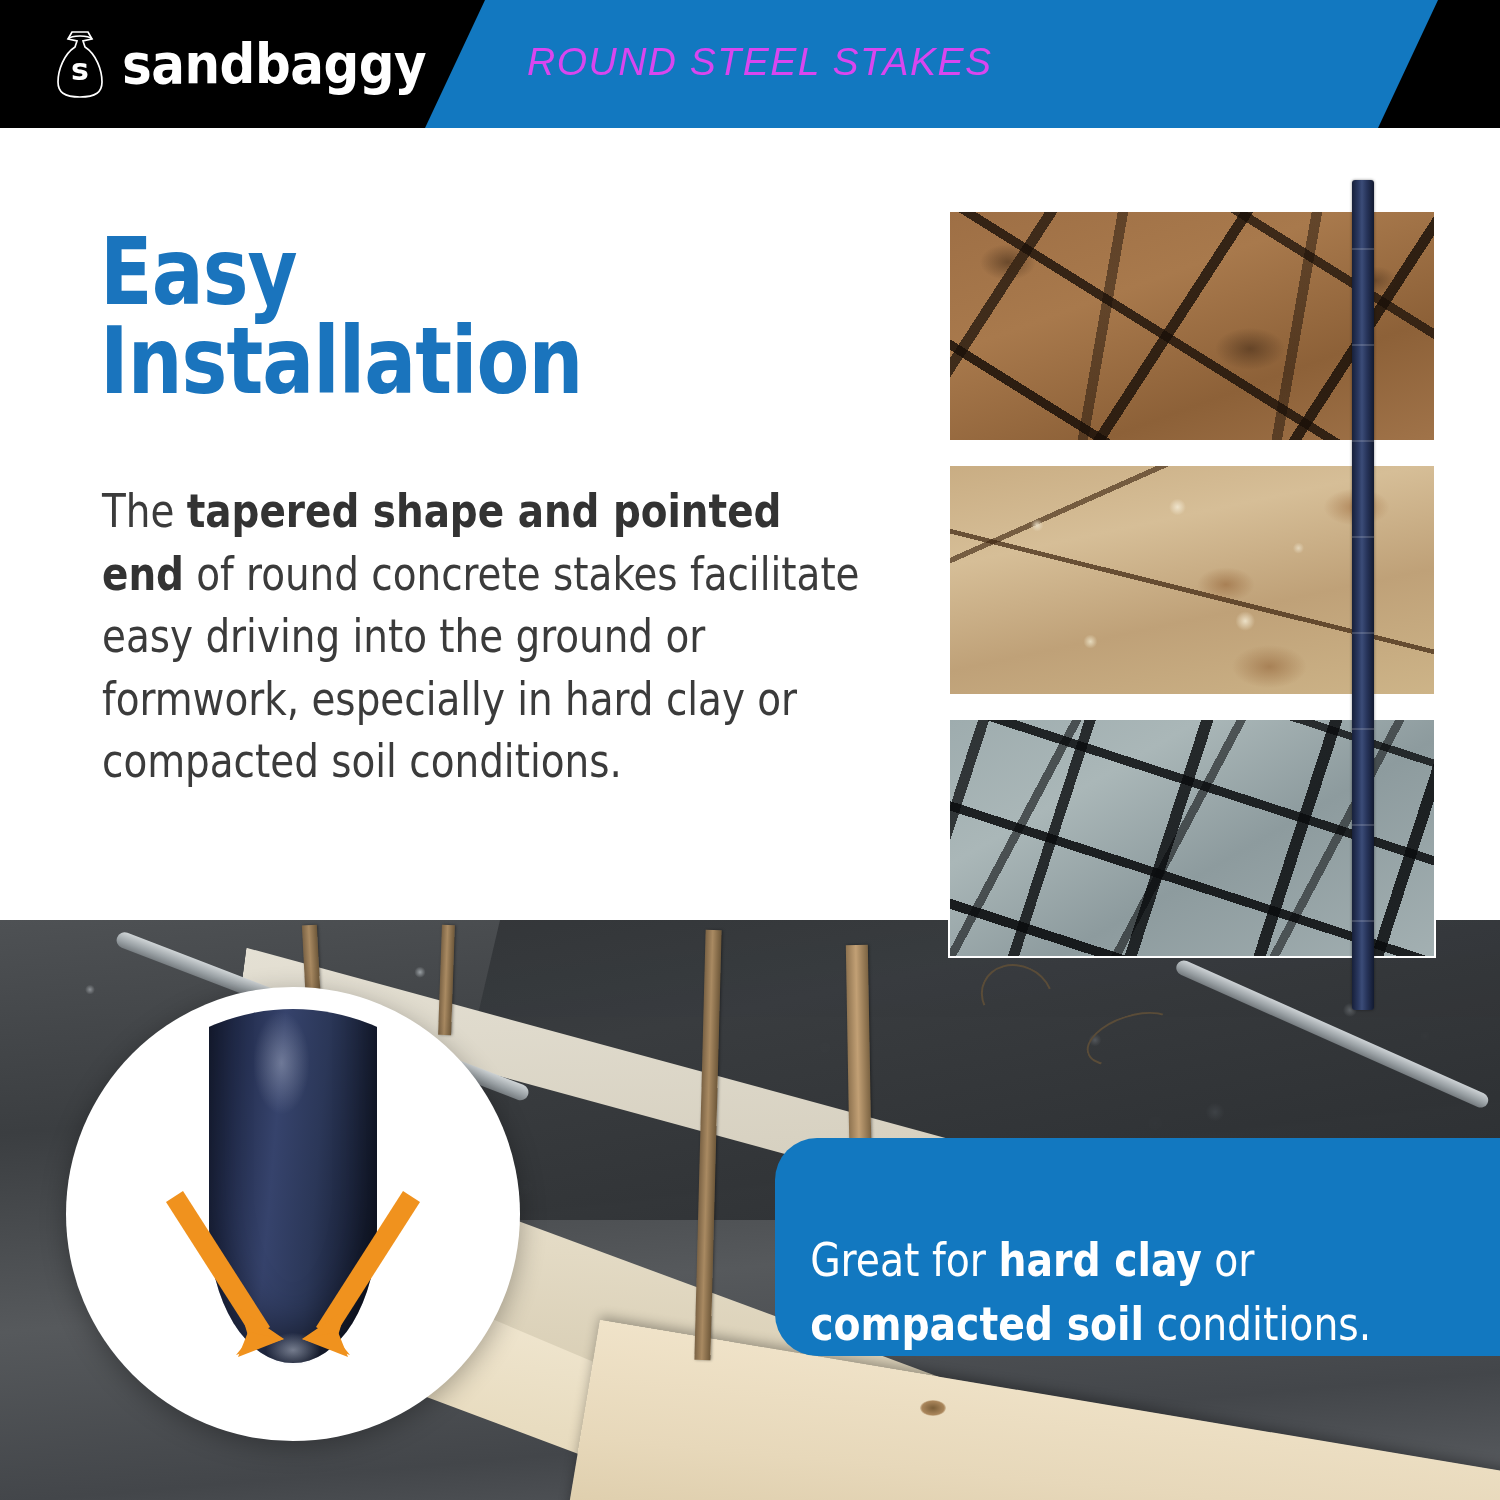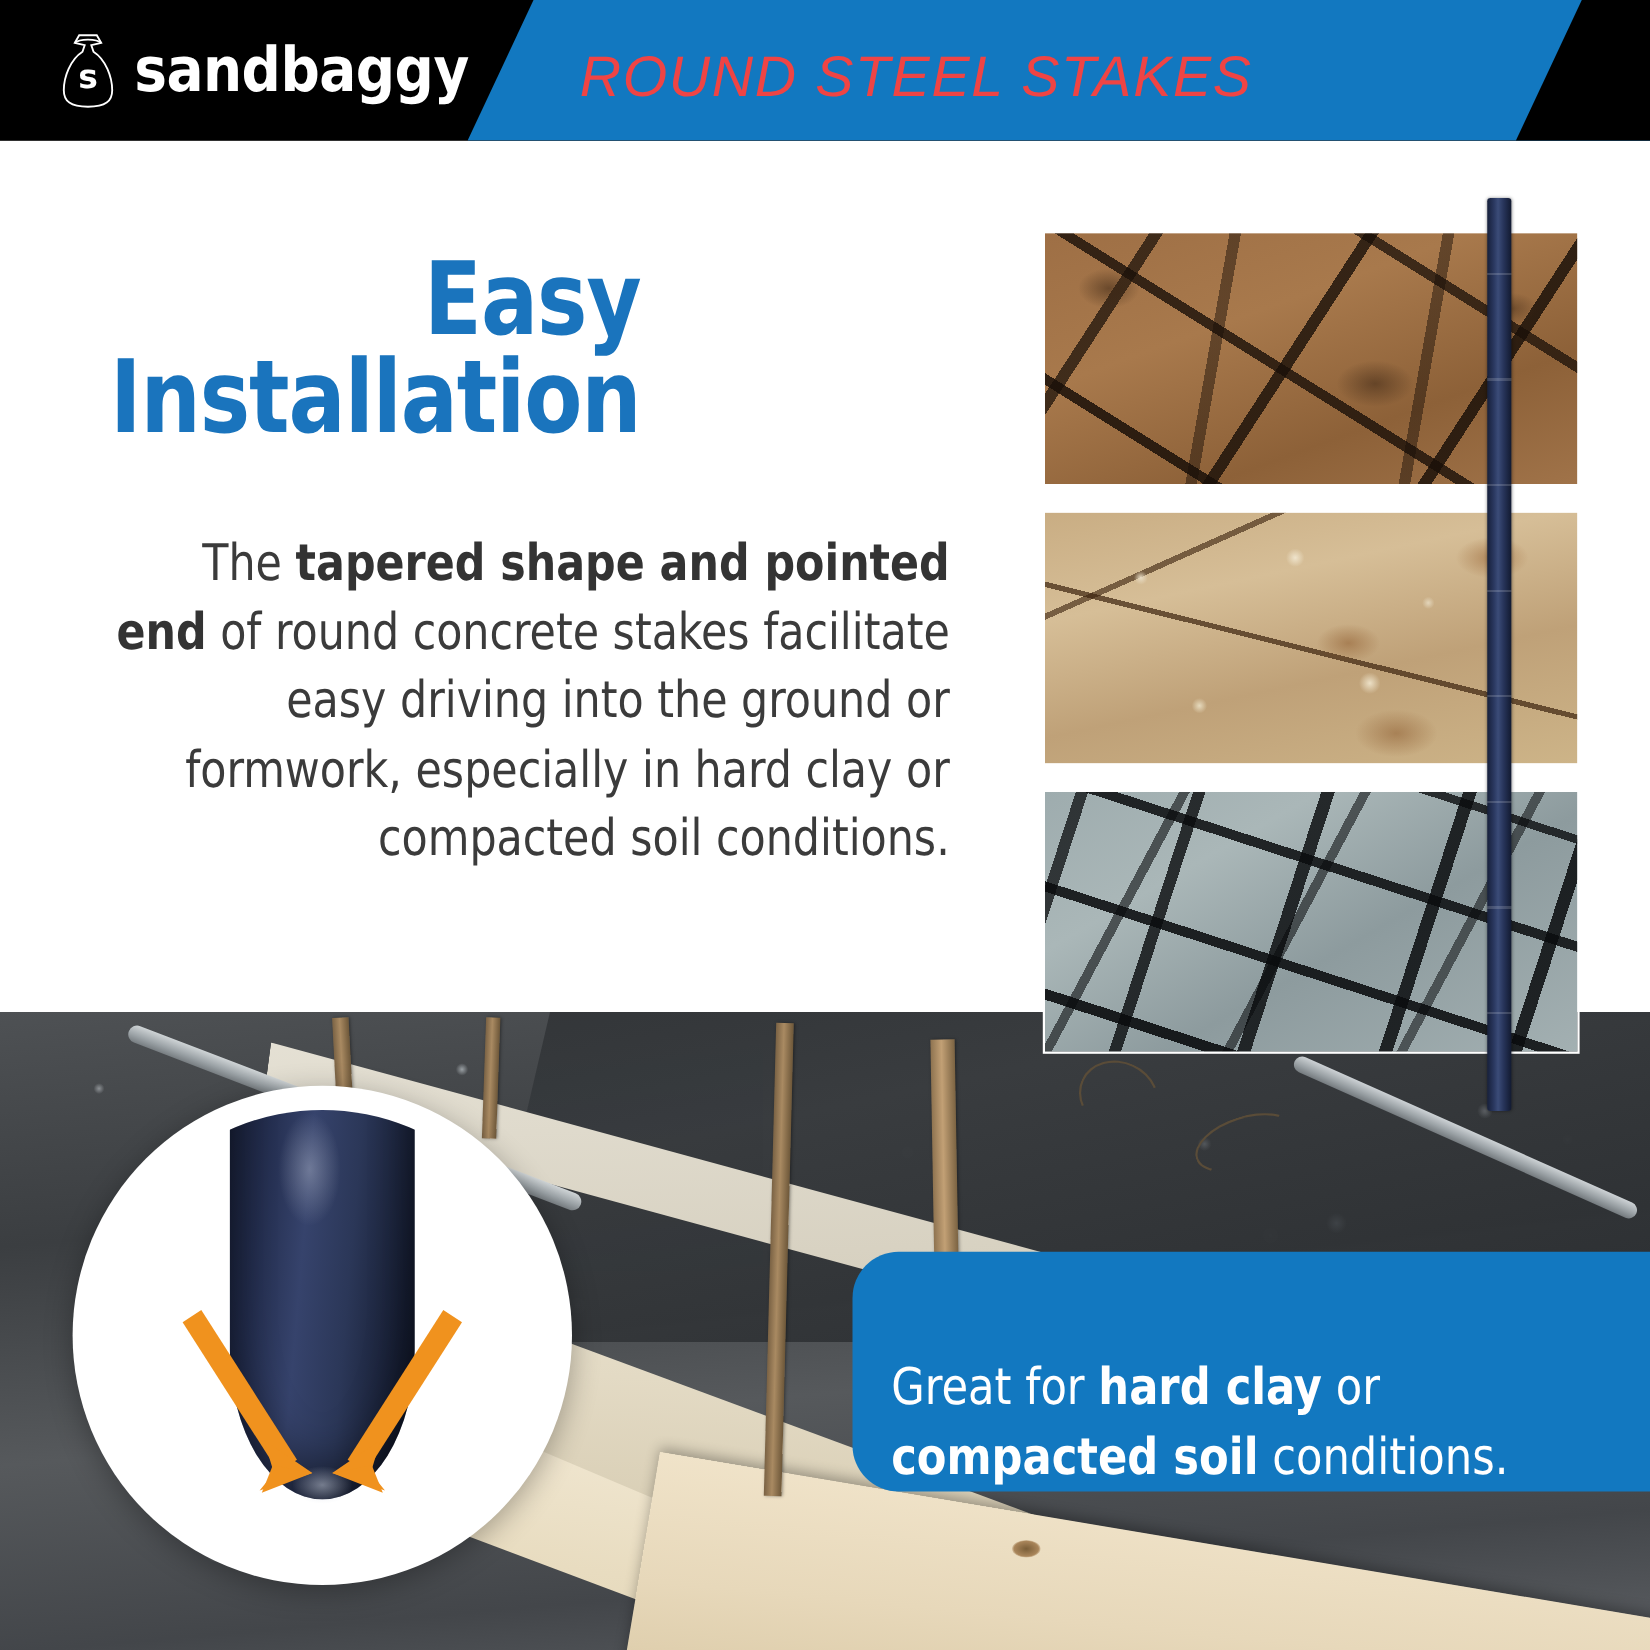--- a/index.html
+++ b/index.html
@@ -58,39 +58,38 @@
     font-size: 50px;
     font-weight: bold;
     letter-spacing: -0.5px;
     line-height: 1;
     text-transform: lowercase;
     transform: scaleY(1.12);
   }
   .header-title {
     position: absolute;
     left: 527px; top: 40px;
-    color: #ef4444;
+    color: #d946ef;
     font-family: "Liberation Sans", sans-serif;
-    font-size: 52px;
+    font-size: 39px;
     font-style: italic;
     font-weight: 400;
     letter-spacing: 1.5px;
     z-index: 5;
     white-space: nowrap;
   }
 
   
   .white-card {
     position: absolute;
     left: 0; top: 128px;
     width: 920px;
     height: 792px;
     background: #ffffff;
     z-index: 20;
-    text-align: right;
   }
   .headline {
     position: absolute;
     left: 100px; top: 100px;
     color: #1a74bd;
     font-family: "DejaVu Sans Condensed", "Liberation Sans Narrow", "Liberation Sans", sans-serif;
     font-size: 92px;
     font-weight: bold;
     line-height: 0.97;
     letter-spacing: -1px;

